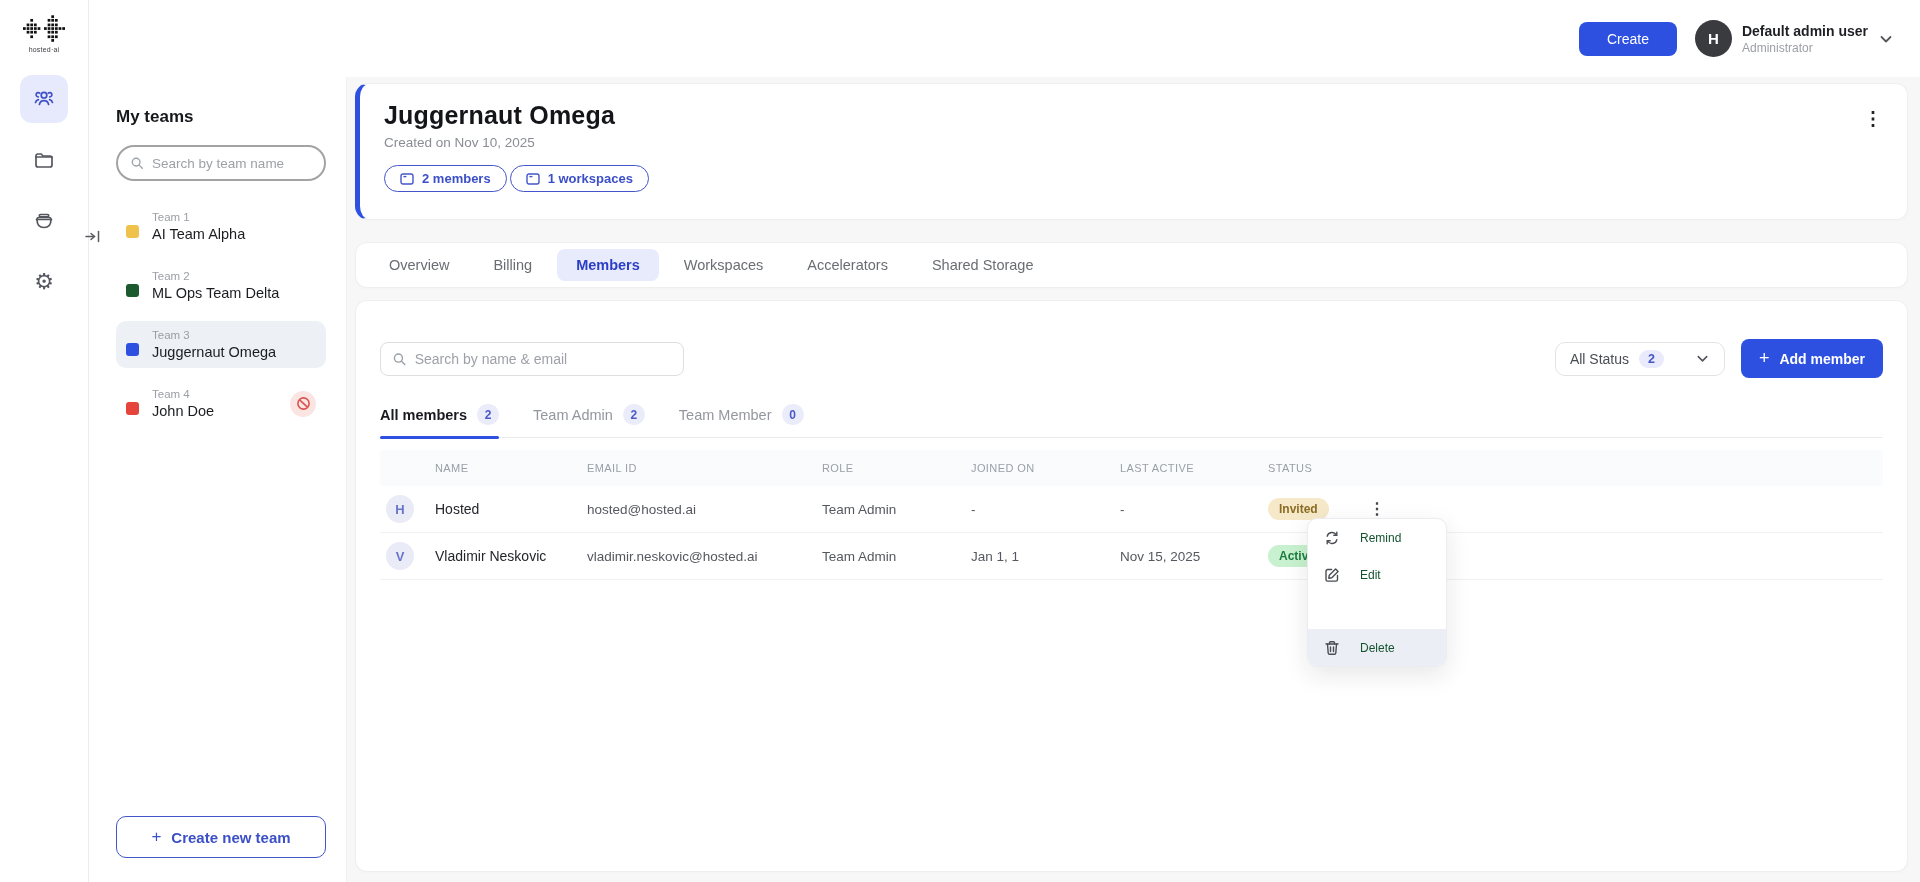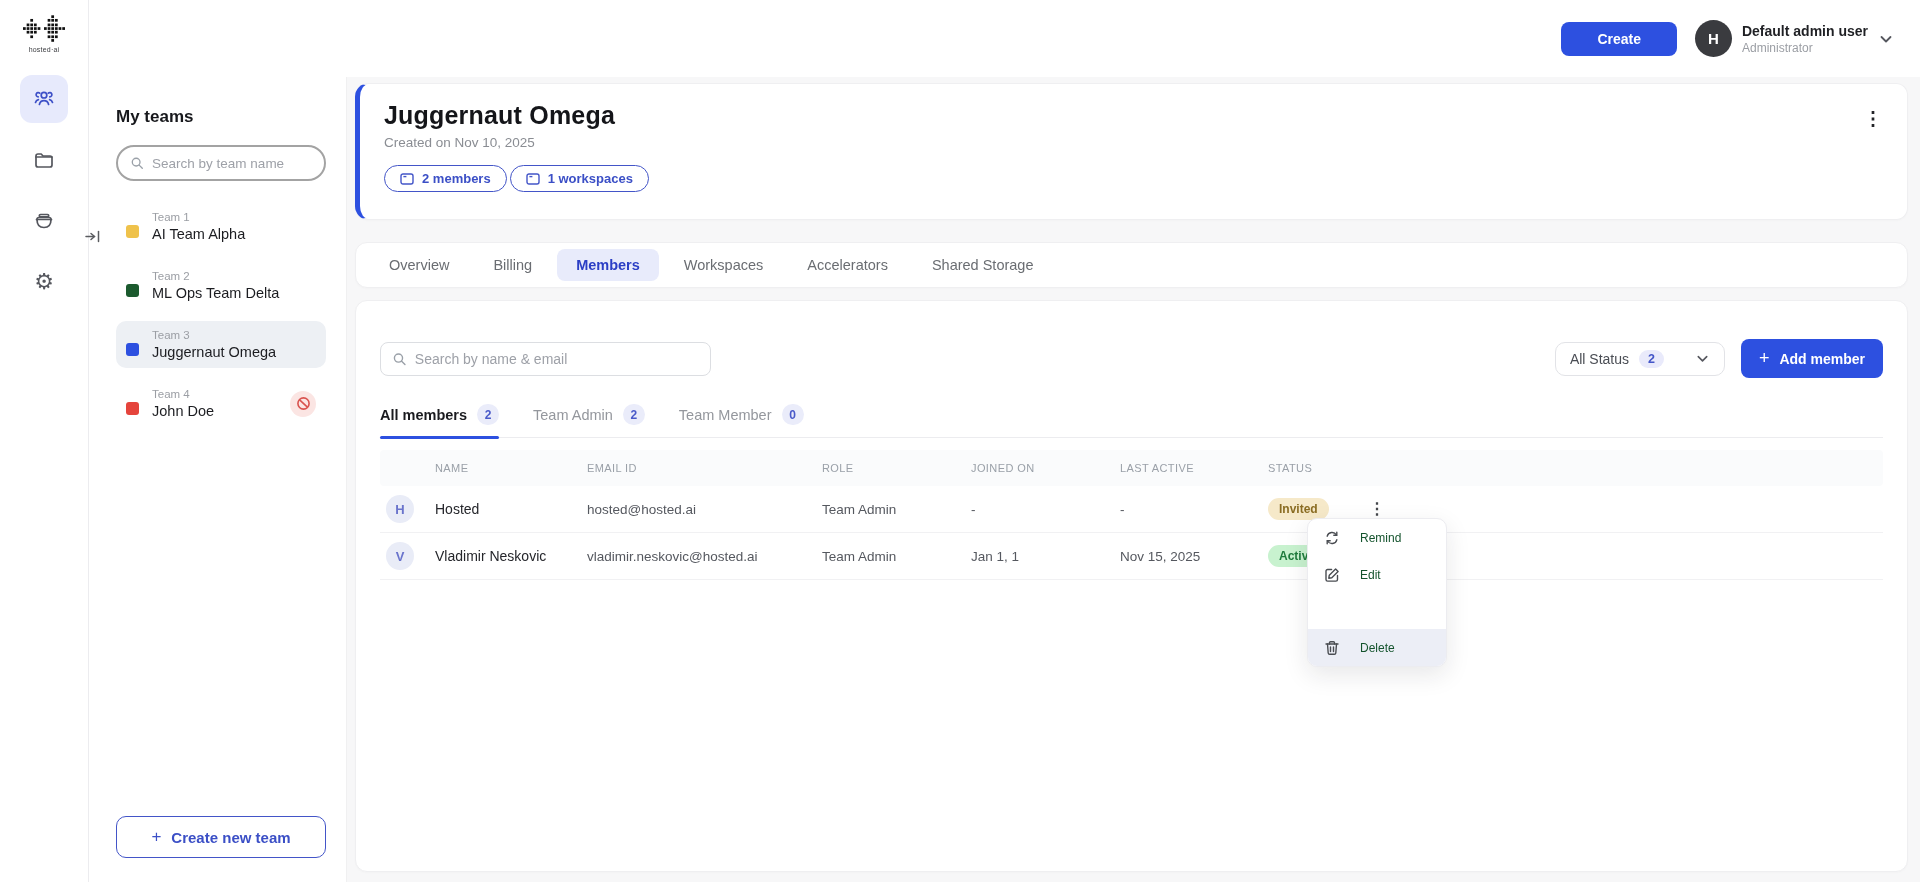--- a/index.html
+++ b/index.html
@@ -11,21 +11,21 @@
   .logo-wrap { display:flex; flex-direction:column; align-items:center; margin-bottom:22px; }
   .logo-text { font-size:7px; color:#3a3b3f; margin-top:2px; letter-spacing:.2px; }
   .rail-btn { width:48px; height:48px; border-radius:12px; display:flex; align-items:center; justify-content:center; margin-bottom:13px; color:#55575e; cursor:pointer; }
   .rail-btn.active { background:#e7eafc; color:#3d50c7; }
   .rail-btn svg { display:block; }
   .gear-glyph { font-family:"DejaVu Sans", sans-serif; font-size:22px; line-height:1; }
 
   
   .right { flex:1; display:flex; flex-direction:column; min-width:0; }
   .topbar { height:77px; background:#fff; display:flex; align-items:center; justify-content:flex-end; padding-right:26px; gap:18px; flex-shrink:0; }
-  .btn-primary { background:#2d50e0; color:#fff; border:none; border-radius:8px; font-size:14px; font-weight:700; padding:9px 36px; cursor:pointer; font-family:inherit; }
+  .btn-primary { background:#2d50e0; color:#fff; border:none; border-radius:8px; font-size:14px; font-weight:400; padding:9px 28px; cursor:pointer; font-family:inherit; }
   .userbox { display:flex; align-items:center; gap:10px; cursor:pointer; }
   .avatar-dark { width:37px; height:37px; border-radius:50%; background:#3a3b3f; color:#fff; display:flex; align-items:center; justify-content:center; font-size:15px; font-weight:700; }
   .user-name { font-size:14px; font-weight:700; color:#1f2024; }
   .user-role { font-size:12px; color:#9b9ea4; margin-top:2px; }
   .chev { color:#55575e; }
 
   .body { flex:1; display:flex; background:#f7f7f8; min-height:0; }
 
   
   .teams-panel { width:258px; background:#fff; border-right:1px solid #f0f0f1; position:relative; padding:30px 20px 0 27px; flex-shrink:0; }
@@ -56,21 +56,21 @@
   .pill-badge { display:flex; align-items:center; gap:8px; border:1.5px solid #4355c8; color:#3b4fc6; font-size:13px; font-weight:700; border-radius:999px; padding:5px 15px; cursor:pointer; background:#fff; }
   .kebab-btn { position:absolute; right:18px; top:18px; width:32px; height:32px; border:none; background:transparent; color:#232428; font-size:19px; font-weight:700; cursor:pointer; line-height:1; }
 
   .tabs-card { margin-top:22px; height:46px; display:flex; align-items:center; padding:0 14px; gap:6px; }
   .tab { font-size:14.5px; color:#6a6d72; padding:8px 19px; border-radius:8px; cursor:pointer; white-space:nowrap; }
   .tab.active { background:#e8ebfb; color:#2b3ec5; font-weight:600; }
 
   .list-card { margin-top:12px; min-height:572px; padding:20px 24px 0 24px; position:relative; }
   .list-title { font-size:17px; font-weight:700; color:#17181c; }
   .controls { display:flex; align-items:center; margin-top:18px; }
-  .member-search { width:331px; display:flex; align-items:center; gap:8px; border:1px solid #dcdee2; border-radius:8px; padding:8px 11px; }
+  .member-search { width:304px; display:flex; align-items:center; gap:8px; border:1px solid #dcdee2; border-radius:8px; padding:8px 11px; }
   .member-search input { border:none; outline:none; font-size:14px; width:100%; font-family:inherit; color:#333; background:transparent; }
   .member-search input::placeholder { color:#9ea1a8; }
   .controls-right { margin-left:auto; display:flex; align-items:center; gap:16px; }
   .status-select { display:flex; align-items:center; gap:10px; border:1px solid #e2e3e7; border-radius:10px; padding:7px 14px; width:170px; cursor:pointer; background:#fff; }
   .status-label { font-size:14px; color:#4a4d54; }
   .count-pill { background:#e9eafb; color:#4355c8; font-size:12.5px; font-weight:600; border-radius:999px; padding:2px 9px; }
   .status-select .chev { margin-left:auto; }
   .add-member-btn { background:#2d50e0; color:#fff; border:none; border-radius:8px; font-size:14px; font-weight:700; padding:9px 18px; display:flex; align-items:center; gap:10px; cursor:pointer; font-family:inherit; }
   .add-member-btn .plus-glyph { font-size:18px; font-weight:400; }
 

